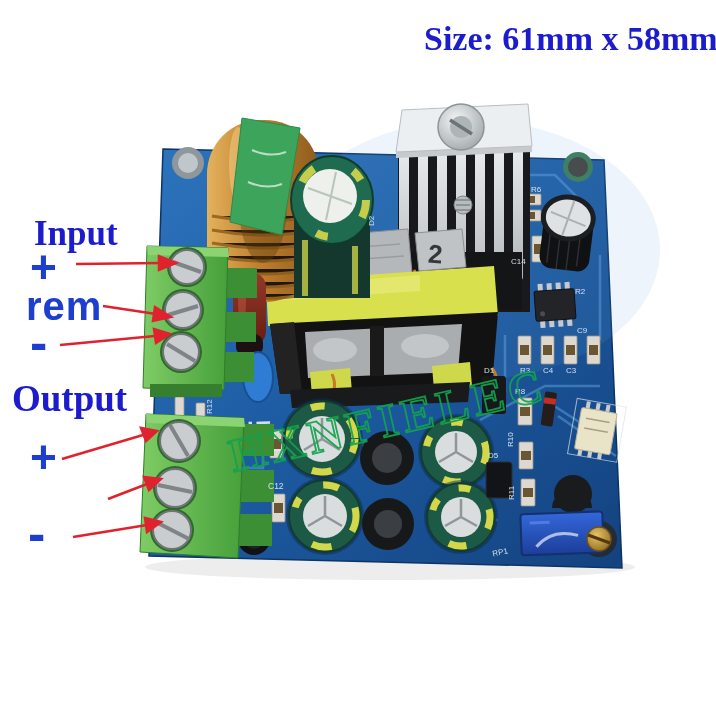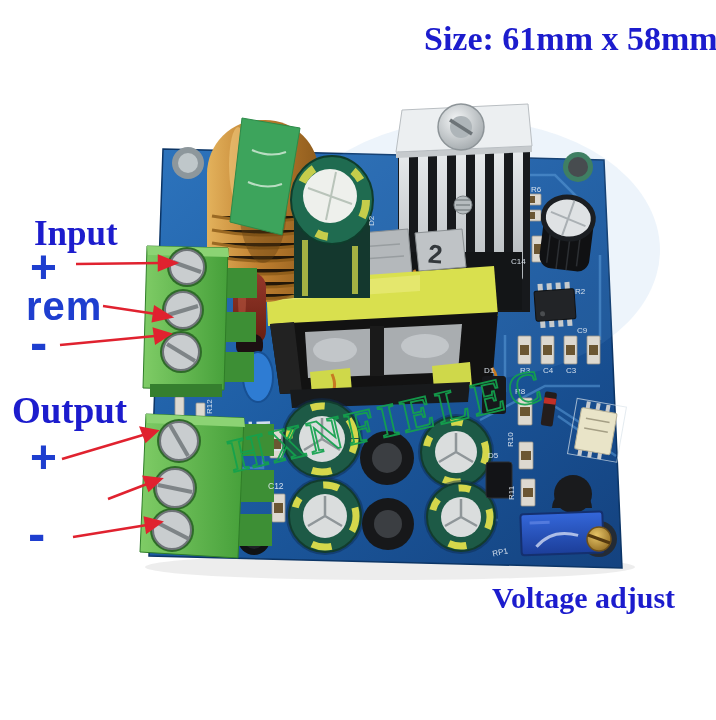--- a/index.html
+++ b/index.html
@@ -22,21 +22,21 @@
   .serif-lbl{
     font-family:"Liberation Serif","DejaVu Serif",serif;
     font-weight:bold;color:var(--annotation-blue);
   }
   .pin-lbl{
     font-family:"Liberation Sans","DejaVu Sans",sans-serif;
     font-weight:bold;color:var(--pin-label-blue);letter-spacing:1px;
   }
   .size-lbl{left:424px;top:22px;font-size:34px;}
   .input-title{left:14px;top:216px;font-size:35px;margin-left:20px;}
-  .output-title{left:12px;top:392px;font-size:37px;}
+  .output-title{left:12px;top:380px;font-size:37px;}
   .va-lbl{left:492px;top:583px;font-size:30px;}
   .in-plus{left:30px;top:244px;font-size:46px;}
   .in-rem{left:26px;top:286px;font-size:40px;}
   .in-minus{left:30px;top:316px;font-size:52px;}
   .out-plus{left:30px;top:434px;font-size:46px;}
   .out-gnd{left:28px;top:474px;font-size:42px;}
   .out-minus{left:28px;top:507px;font-size:52px;}
   .silk{font-family:"Liberation Sans","DejaVu Sans",sans-serif;fill:#e2eaf3;opacity:.92;}
 </style>
 </head>
@@ -402,14 +402,13 @@
   </svg>
 
   <div class="lbl serif-lbl size-lbl">Size: 61mm x 58mm</div>
   <div class="lbl serif-lbl input-title">Input</div>
   <div class="lbl pin-lbl in-plus">+</div>
   <div class="lbl pin-lbl in-rem">rem</div>
   <div class="lbl pin-lbl in-minus">-</div>
   <div class="lbl serif-lbl output-title">Output</div>
   <div class="lbl pin-lbl out-plus">+</div>
   <div class="lbl pin-lbl out-minus">-</div>
-  <div class="lbl serif-lbl va-lbl">Voltage adjust</div>
 </div>
 
 </body></html>

